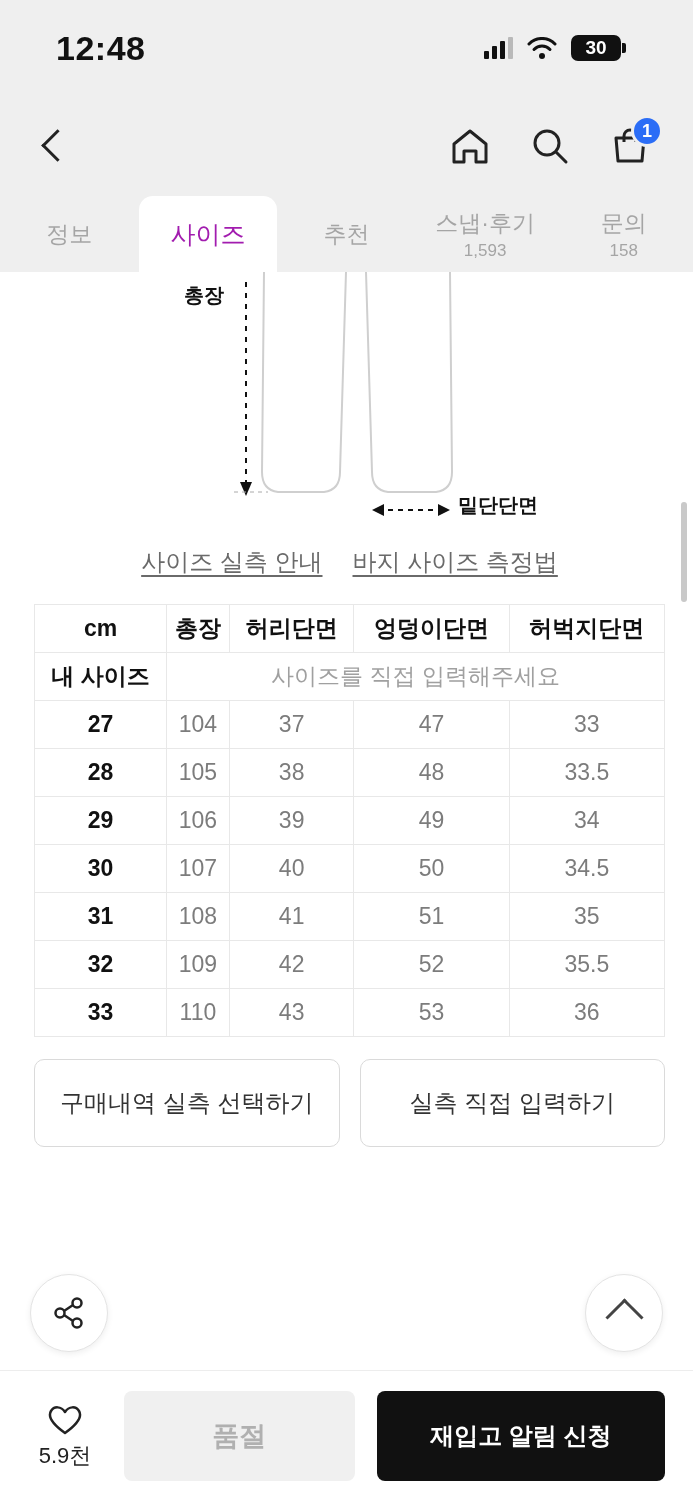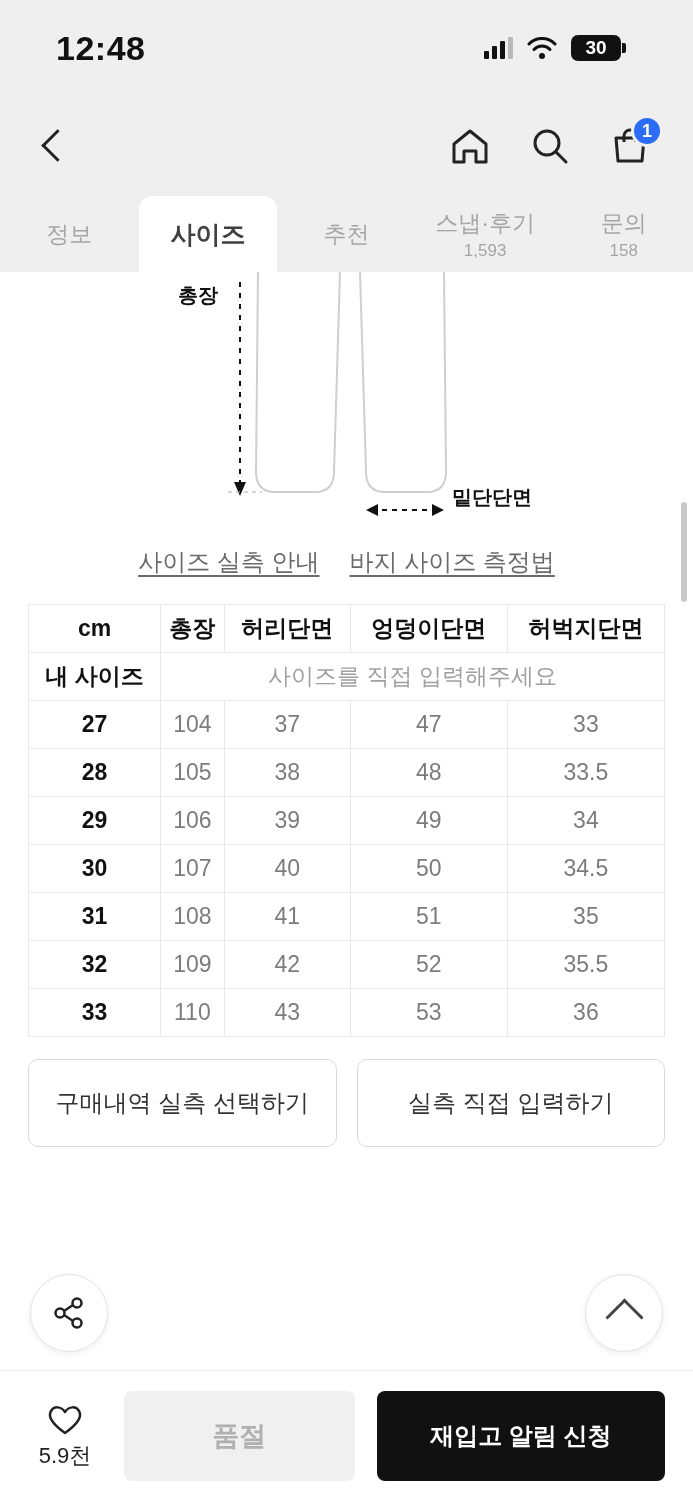--- a/index.html
+++ b/index.html
@@ -76,28 +76,28 @@
     display: flex; height: 76px; background: #efefef; align-items: stretch;
   }
   .tab {
     flex: 1; display: flex; flex-direction: column;
     align-items: center; justify-content: center;
     color: #a5a5a5; font-size: 23px; position: relative;
   }
   .tab .tlabel { font-size: 23px; }
   .tab .tcount { font-size: 17px; margin-top: 2px; }
   .tab.active {
-    background: #ffffff; color: #404040; font-weight: bold;
+    background: #ffffff; color: #a21caf; font-weight: normal;
     border-top-left-radius: 14px; border-top-right-radius: 14px; justify-content: center;
   }
   .tab.active .tlabel { font-size: 25px; }
 
   
   .content {
-    flex: 1; background: #fff; position: relative; overflow: hidden;
+    flex: 1; background: #fff; position: relative; overflow: hidden; padding-left: 6px;
   }
 
   
   .diagram {
     position: relative; height: 250px; background: #fff;
   }
   .diagram svg { position: absolute; left: 0; top: 0; }
   .diag-label {
     position: absolute; font-size: 20px; font-weight: bold; color: #111;
   }
@@ -264,21 +264,21 @@
         <line x1="240" y1="10" x2="240" y2="215" stroke="#111" stroke-width="2" stroke-dasharray="5,6"></line>
         <polygon points="240,224 234,210 246,210" fill="#111"></polygon>
 
         <line x1="228" y1="220" x2="262" y2="220" stroke="#aaa" stroke-width="1" stroke-dasharray="4,4"></line>
 
         <line x1="372" y1="238" x2="438" y2="238" stroke="#111" stroke-width="2" stroke-dasharray="5,5"></line>
         <polygon points="366,238 378,232 378,244" fill="#111"></polygon>
         <polygon points="444,238 432,232 432,244" fill="#111"></polygon>
       </svg>
       <span class="diag-label" style="left:178px; top:10px;">총장</span>
-      <span class="diag-label" style="left:452px; top:212px;font-family:Liberation Mono, monospace;">밑단단면</span>
+      <span class="diag-label" style="left:452px; top:220px;font-family:Liberation Mono, monospace;">밑단단면</span>
     </div>
 
     <div class="links">
       <a href="#">사이즈 실측 안내</a>
       <a href="#">바지 사이즈 측정법</a>
     </div>
 
     <div class="table-wrap">
       <table>
         <thead>

